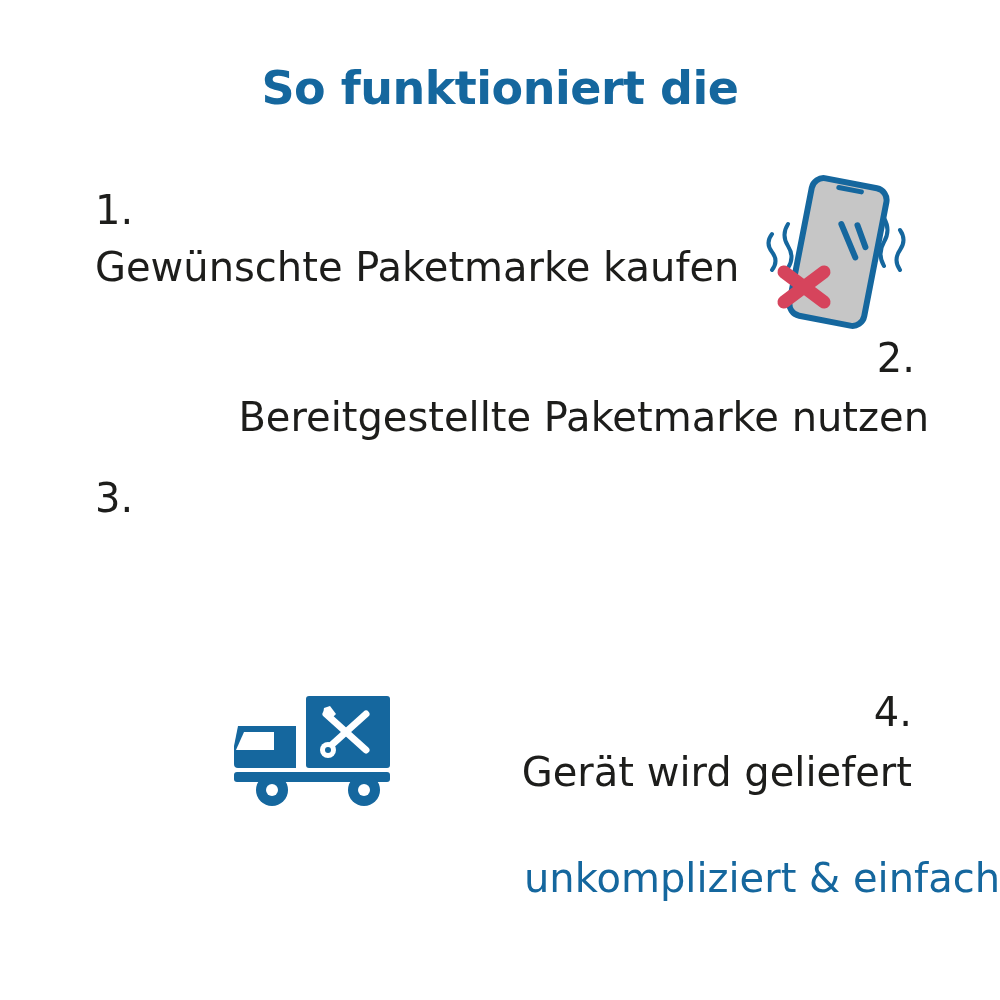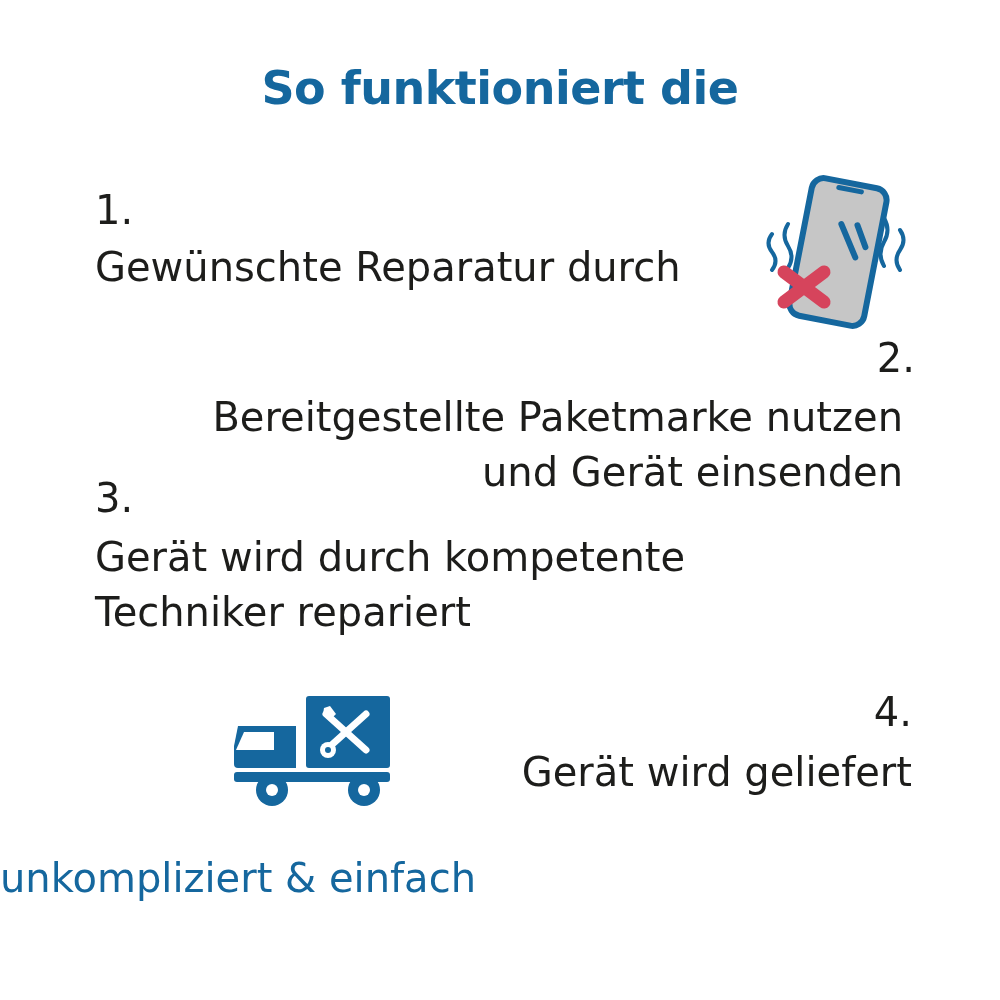--- a/index.html
+++ b/index.html
@@ -46,34 +46,34 @@
     font-size: 40px;
     color: #1d1d1b;
     font-weight: 400;
     line-height: 1.38;
   }
 
   .s1-num { left: 95px;  top: 190px; }
   .s1-text { left: 95px; top: 240px; }
 
   .s2-num { right: 85px; top: 338px; }
-  .s2-text { right: 97px; top: 390px; text-align: right; }
+  .s2-text { right: 71px; top: 390px; text-align: left; }
 
   .s3-num { left: 95px;  top: 478px; }
   .s3-text { left: 95px; top: 530px; }
 
   .s4-num { right: 88px; top: 692px; }
   .s4-text { right: 88px; top: 745px; }
 
   .footer {
     position: absolute;
     top: 855px;
     left: 0;
     width: 1000px;
-    text-align: left;
+    text-align: right;
     color: #15679e;
     font-size: 40px;
   }
 
   .phone-icon {
     position: absolute;
     left: 748px;
     top: 172px;
     width: 175px;
     height: 170px;
@@ -89,21 +89,21 @@
 </head>
 <body>
 
 <div class="canvas">
 
   <div class="title">
     <div>So funktioniert die</div>
   </div>
 
   <div class="step-num s1-num">1.</div>
-  <div class="step-text s1-text">Gewünschte Reparatur durch</div>
+  <div class="step-text s1-text">Gewünschte Paketmarke kaufen</div>
 
   <div class="phone-icon">
     <svg viewBox="0 0 175 170" width="175" height="170" xmlns="http://www.w3.org/2000/svg">
       <g>
 
         <g stroke="#15679e" stroke-width="4" fill="none" stroke-linecap="round">
           <path d="M24 62 q -7 9 0 18 q 7 9 0 18"></path>
           <path d="M40 52 q -7 11 0 22 q 7 11 0 22"></path>
         </g>
 
@@ -126,28 +126,23 @@
           <line x1="36" y1="100" x2="76" y2="130"></line>
           <line x1="76" y1="100" x2="36" y2="130"></line>
         </g>
       </g>
     </svg>
   </div>
 
   <div class="step-num s2-num">2.</div>
   <div class="step-text s2-text">
     <div>Bereitgestellte Paketmarke nutzen</div>
-    <div>und Gerät einsenden</div>
   </div>
 
   <div class="step-num s3-num">3.</div>
-  <div class="step-text s3-text">
-    <div>Gerät wird durch kompetente</div>
-    <div>Techniker repariert</div>
-  </div>
 
   <div class="truck-icon">
     <svg viewBox="0 0 190 120" width="190" height="120" xmlns="http://www.w3.org/2000/svg">
       <g fill="#15679e">
 
         <rect x="78" y="4" width="84" height="72" rx="3"></rect>
 
         <path d="M10 34 h58 v42 h-58 a4 4 0 0 1 -4 -4 v-18 z"></path>
 
         <path d="M16 40 h30 v18 h-38 z" fill="#ffffff"></path>

